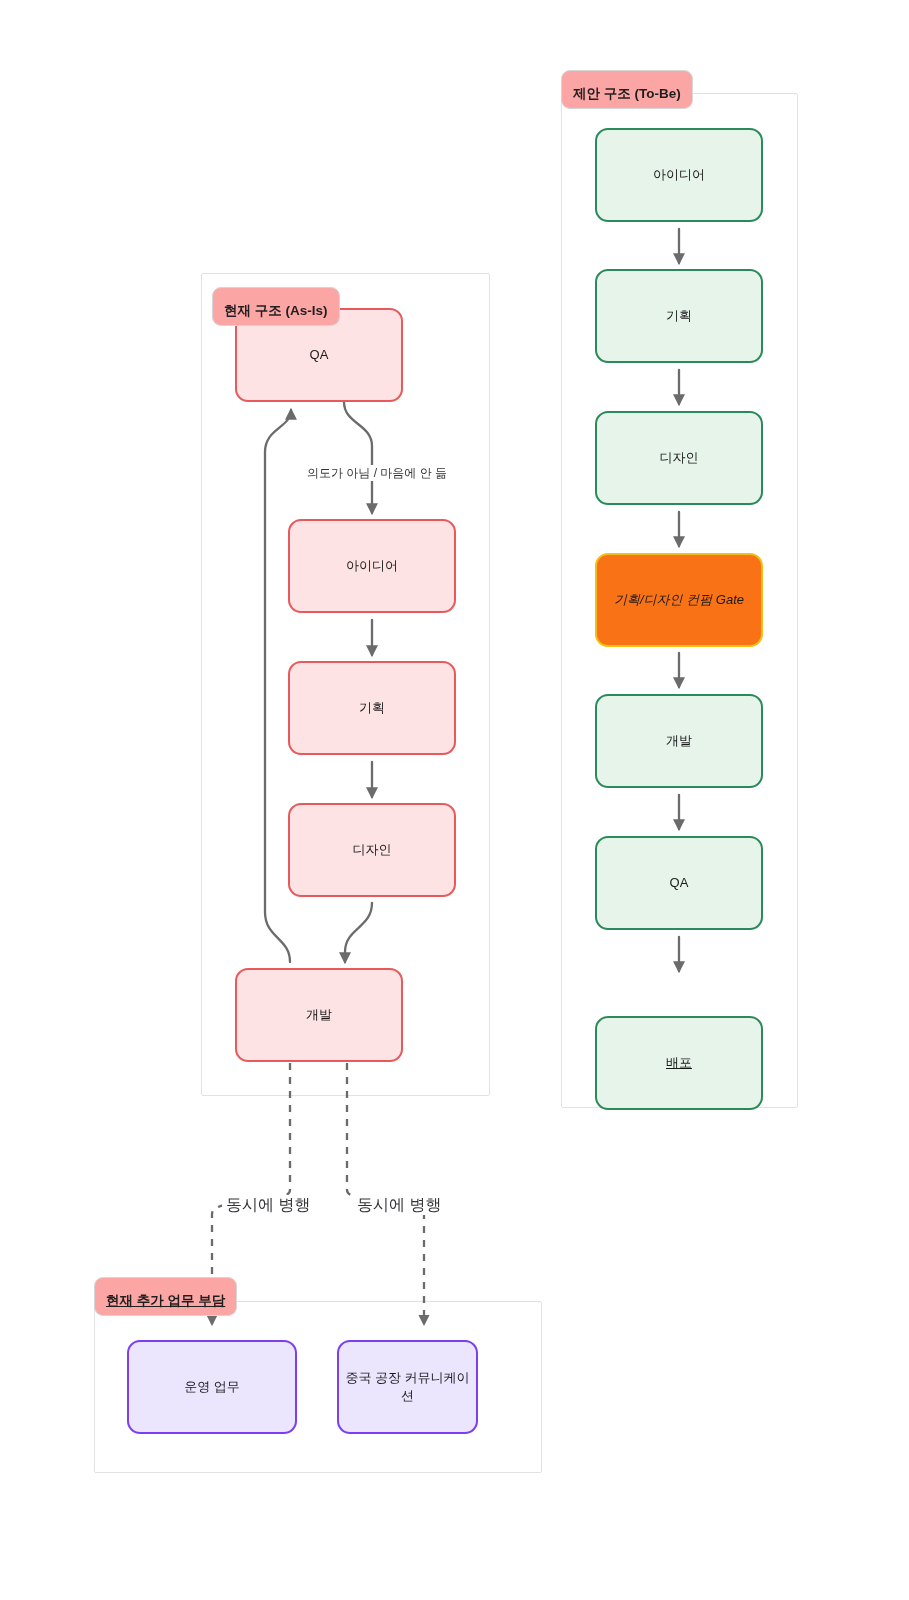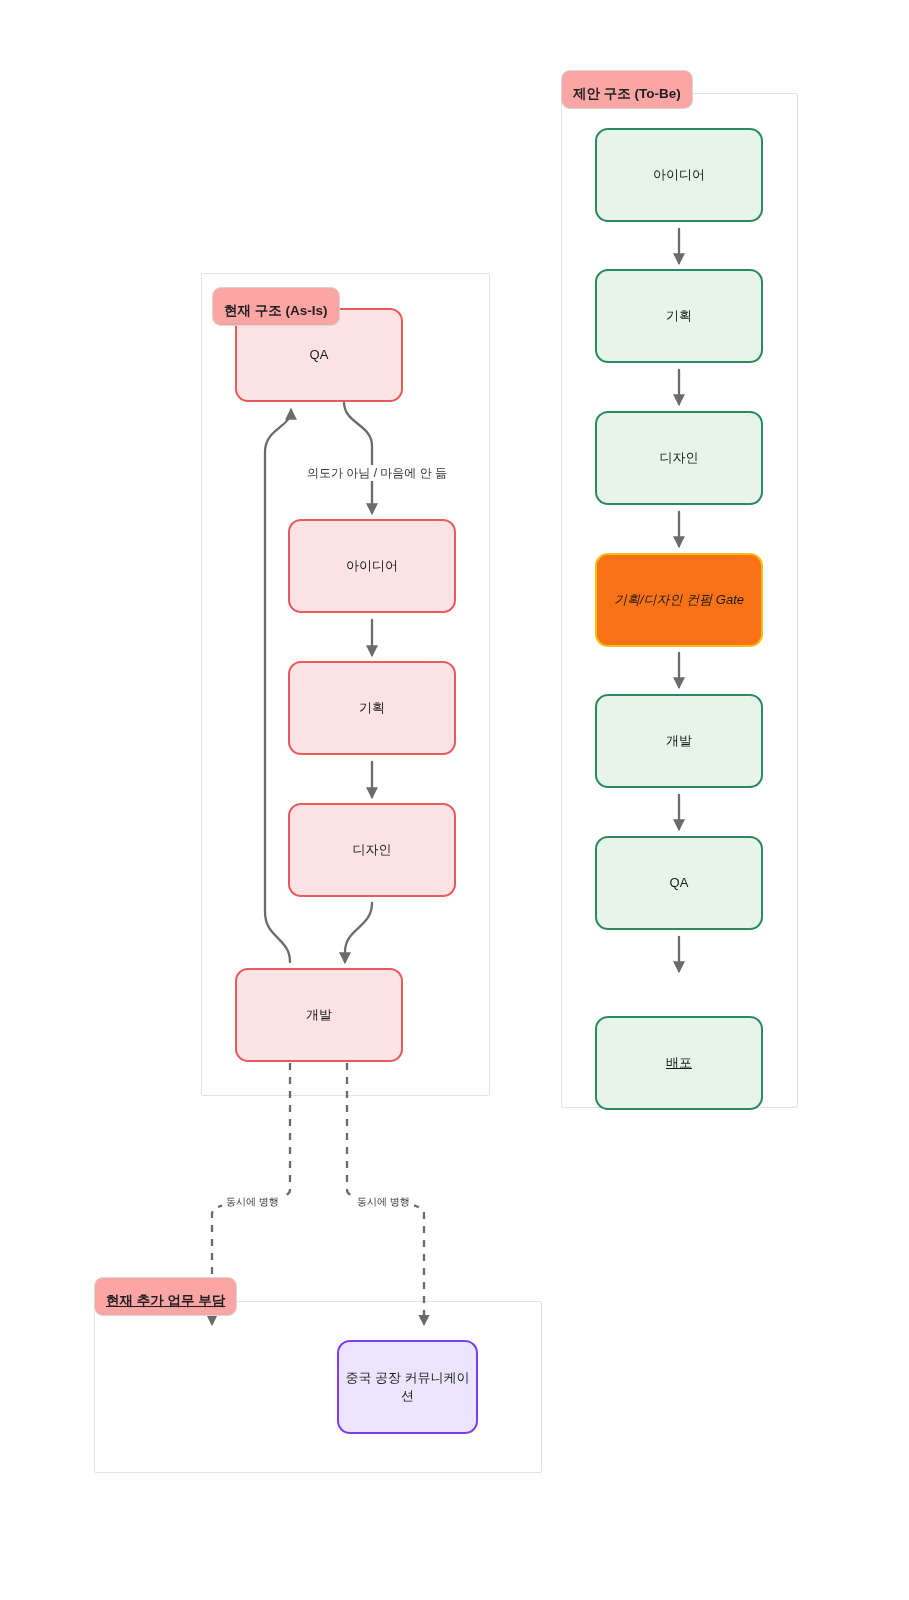--- a/index.html
+++ b/index.html
@@ -76,21 +76,21 @@
   .edge-label {
     position: absolute;
     background: #ffffff;
     color: #333338;
     font-size: 12px;
     line-height: 1;
     padding: 2px 4px;
     white-space: nowrap;
     z-index: 5;
   }
-  .edge-label.small { font-size: 10px; font-weight: 500; }
+  .edge-label.small { font-size: 16px; font-weight: 500; }
 </style>
 </head>
 <body>
 
 <div id="canvas">
 
   <svg id="edges" viewBox="0 0 909 1600" xmlns="http://www.w3.org/2000/svg">
     <defs>
       <marker id="arrow" viewBox="0 0 10 10" refX="8.2" refY="5" markerWidth="5.2" markerHeight="5.2" orient="auto-start-reverse">
         <path d="M 0 0 L 10 5 L 0 10 z" fill="#6b6b6b"></path>
@@ -177,20 +177,23 @@
   </div>
 
   <div class="node green" style="left:595px; top:836px; width:168px; height:94px;">
     <span>QA</span>
   </div>
 
   <div class="node green" style="left:595px; top:1016px; width:168px; height:94px;text-decoration:underline;">
     <span>배포</span>
   </div>
 
+  <div class="node purple" style="left:127px; top:1340px; width:170px; height:94px;">
+    <span>운영 업무</span>
+  </div>
 
   <div class="node purple" style="left:337px; top:1340px; width:141px; height:94px;">
     <span>중국 공장 커뮤니케이션</span>
   </div>
 
   <div class="edge-label" style="left:303px; top:465px;">의도가 아님 / 마음에 안 듦</div>
 
   <div class="edge-label small" style="left:222px; top:1195px;">동시에 병행</div>
 
   <div class="edge-label small" style="left:353px; top:1195px;">동시에 병행</div>

